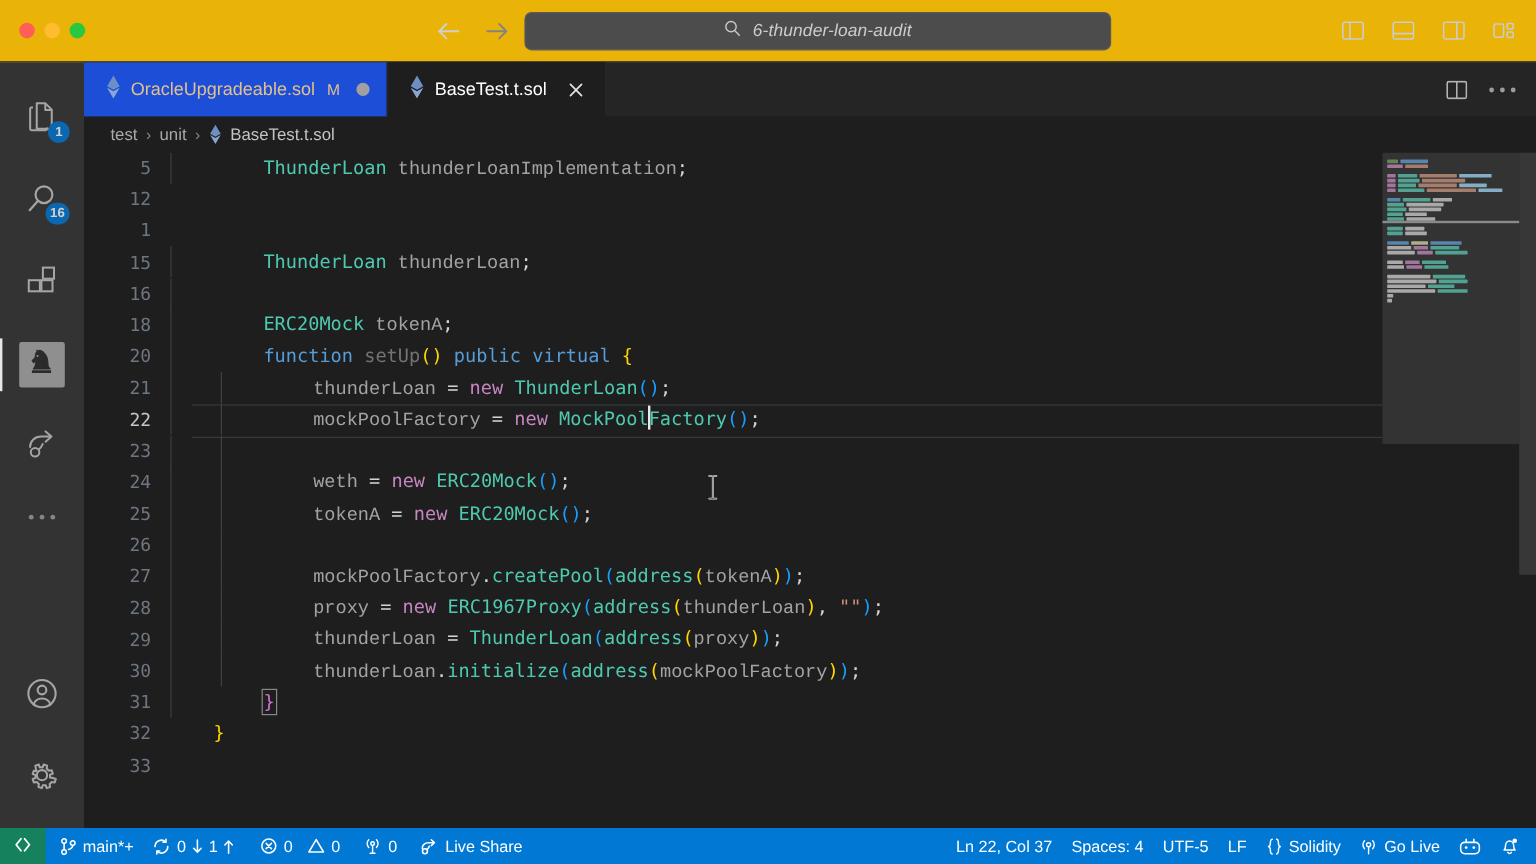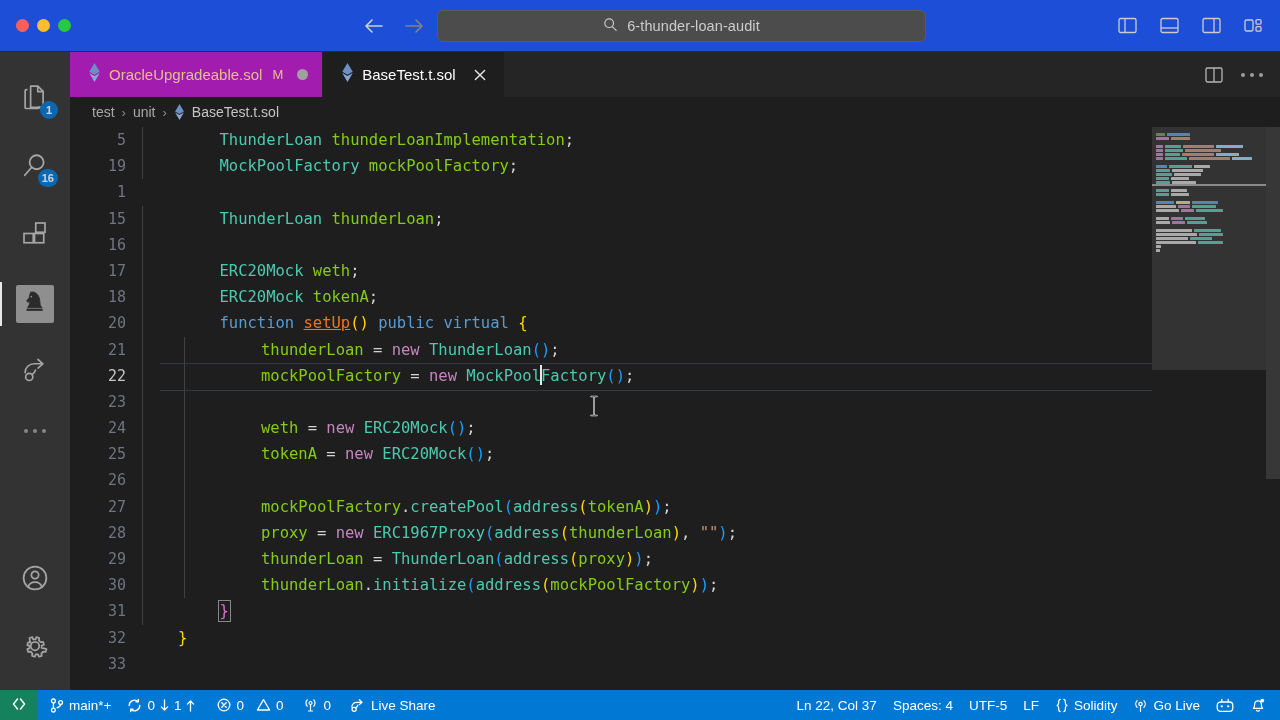--- a/index.html
+++ b/index.html
@@ -7,23 +7,24 @@
     width: 1280px; height: 720px;
     overflow: hidden;
     background: #1e1e1e;
     font-family: "Liberation Sans", sans-serif;
     -webkit-font-smoothing: antialiased;
   }
   .app { width: 1280px; height: 720px; display: flex; flex-direction: column; background: #1e1e1e; }
 
   
   .titlebar {
-    height: 52px; background: #1d4ed8; flex: 0 0 52px;
+    height: 52px; background: #eab308; flex: 0 0 52px;
     display: flex; align-items: center; position: relative;
     border-bottom: 1px solid #2b2b2b;
+    font-style: italic;
   }
   .traffic { display: flex; gap: 8px; padding-left: 16px; align-items: center; }
   .tl { width: 13px; height: 13px; border-radius: 50%; }
   .tl.red { background: #ff5f57; }
   .tl.yellow { background: #febc2e; }
   .tl.green { background: #28c840; }
   .navarrows { display: flex; gap: 14px; margin-left: 290px; align-items: center; }
   .arrow { width: 26px; height: 26px; display: flex; align-items: center; justify-content: center; }
   .arrow svg { display: block; }
   .qopen {
@@ -66,21 +67,21 @@
   .dots i { width: 4px; height: 4px; background: #9d9d9d; border-radius: 50%; display: block; }
   .ab-spacer { flex: 1 1 auto; }
 
   
   .editorarea { flex: 1 1 auto; display: flex; flex-direction: column; min-width: 0; background: #1e1e1e; }
 
   .tabbar { height: 45px; flex: 0 0 45px; background: #252526; display: flex; align-items: stretch; position: relative; }
   .tab {
     display: flex; align-items: center; gap: 8px;
     padding: 0 14px 0 18px; min-width: 120px;
-    background: #a21caf; border-right: 1px solid #252526; position: relative;
+    background: #1d4ed8; border-right: 1px solid #252526; position: relative;
   }
   .tab.active { background: #1e1e1e; }
   .tab.active::before {
     content: ''; position: absolute; left: 0; right: 0; top: 0; height: 1px; background: #1e1e1e;
   }
   .tab .tlabel { font-size: 15px; white-space: nowrap; }
   .tab .tlabel.dirty { color: #e2c08d; }
   .tab .tlabel.act { color: #ffffff; }
   .tab .gitm { color: #e2c08d; font-size: 13px; margin-left: 2px; }
   .tab .dirtydot { width: 11px; height: 11px; border-radius: 50%; background: #a0a0a0; margin-left: 6px; }
@@ -112,22 +113,22 @@
     color: #6e7681; font-size: 15px;
   }
   .cl.current .ln { color: #c6c6c6; padding-left: 36px; }
   .ctext { position: relative; padding-left: 36px; color: #d4d4d4; }
   .ig { position: absolute; top: 0; width: 1px; height: 26.2px; background: #404040; }
 
   
   .t-type   { color: #4ec9b0; }
   .t-kw     { color: #569cd6; }
   .t-ctrl   { color: #c586c0; }
-  .t-fn     { color: #f97316; text-decoration: underline; }
-  .t-id     { color: #84cc16; }
+  .t-fn     { color: #737373; }
+  .t-id     { color: #a3a3a3; font-family: Liberation Mono, monospace; }
   .t-str    { color: #ce9178; }
   .t-op     { color: #d4d4d4; }
   .t-b1     { color: #ffd700; }
   .t-b2     { color: #da70d6; }
   .t-b3     { color: #179fff; }
   .brmatch  { outline: 1px solid #888; outline-offset: 1px; }
 
   .cursor {
     display: inline-block; width: 2px; height: 20px; background: #e8e8e8;
     vertical-align: -4px; margin: 0 -1px;
@@ -367,25 +368,24 @@
               <path d="M7 0L1.2 9.8 7 13.1l5.8-3.3z" fill="#6d8fc4"></path>
               <path d="M7 14.4L1.2 11.1 7 21l5.8-9.9z" fill="#8aa7d4"></path>
             </svg>
         </span>
         <span class="bfile">BaseTest.t.sol</span>
       </div>
 
       <div class="codewrap">
         <div class="code" id="code-lines">
             <div class="cl"><span class="ln">5</span><span class="ctext"><span class="ig" style="left: 0px;"></span><span style="display: inline-block; width: 41.5px;"></span><span class="t-type">ThunderLoan</span><span class="t-id"> thunderLoanImplementation</span><span class="t-op">;</span></span></div>
-            <div class="cl"><span class="ln">19</span><span class="ctext"><span class="ig" style="left: 0px;"></span><span style="display: inline-block; width: 41.5px;"></span><span class="t-type">MockPoolFactory</span><span class="t-id"> mockPoolFactory</span><span class="t-op">;</span></span></div>
+            <div class="cl"><span class="ln">12</span></div>
             <div class="cl"><span class="ln">1</span></div>
             <div class="cl"><span class="ln">15</span><span class="ctext"><span class="ig" style="left: 0px;"></span><span style="display: inline-block; width: 41.5px;"></span><span class="t-type">ThunderLoan</span><span class="t-id"> thunderLoan</span><span class="t-op">;</span></span></div>
             <div class="cl"><span class="ln">16</span><span class="ctext"><span class="ig" style="left: 0px;"></span><span style="display: inline-block; width: 41.5px;"></span></span></div>
-            <div class="cl"><span class="ln">17</span><span class="ctext"><span class="ig" style="left: 0px;"></span><span style="display: inline-block; width: 41.5px;"></span><span class="t-type">ERC20Mock</span><span class="t-id"> weth</span><span class="t-op">;</span></span></div>
             <div class="cl"><span class="ln">18</span><span class="ctext"><span class="ig" style="left: 0px;"></span><span style="display: inline-block; width: 41.5px;"></span><span class="t-type">ERC20Mock</span><span class="t-id"> tokenA</span><span class="t-op">;</span></span></div>
             <div class="cl"><span class="ln">20</span><span class="ctext"><span class="ig" style="left: 0px;"></span><span style="display: inline-block; width: 41.5px;"></span><span class="t-kw">function</span><span class="t-op"> </span><span class="t-fn">setUp</span><span class="t-b1">()</span><span class="t-op"> </span><span class="t-kw">public</span><span class="t-op"> </span><span class="t-kw">virtual</span><span class="t-op"> </span><span class="t-b1">{</span></span></div>
             <div class="cl"><span class="ln">21</span><span class="ctext"><span class="ig" style="left: 0px;"></span><span class="ig" style="left: 41.5px;"></span><span style="display: inline-block; width: 83px;"></span><span class="t-id">thunderLoan</span><span class="t-op"> = </span><span class="t-ctrl">new</span><span class="t-op"> </span><span class="t-type">ThunderLoan</span><span class="t-b3">()</span><span class="t-op">;</span></span></div>
             <div class="cl current"><span class="ln">22</span><span class="ctext"><span class="ig" style="left: 0px;"></span><span class="ig" style="left: 41.5px;"></span><span style="display: inline-block; width: 83px;"></span><span class="t-id">mockPoolFactory</span><span class="t-op"> = </span><span class="t-ctrl">new</span><span class="t-op"> </span><span class="t-type">MockPool</span><span class="cursor"></span><span class="t-type">Factory</span><span class="t-b3">()</span><span class="t-op">;</span></span></div>
             <div class="cl"><span class="ln">23</span><span class="ctext"><span class="ig" style="left: 0px;"></span><span class="ig" style="left: 41.5px;"></span><span style="display: inline-block; width: 83px;"></span></span></div>
             <div class="cl"><span class="ln">24</span><span class="ctext"><span class="ig" style="left: 0px;"></span><span class="ig" style="left: 41.5px;"></span><span style="display: inline-block; width: 83px;"></span><span class="t-id">weth</span><span class="t-op"> = </span><span class="t-ctrl">new</span><span class="t-op"> </span><span class="t-type">ERC20Mock</span><span class="t-b3">()</span><span class="t-op">;</span></span></div>
             <div class="cl"><span class="ln">25</span><span class="ctext"><span class="ig" style="left: 0px;"></span><span class="ig" style="left: 41.5px;"></span><span style="display: inline-block; width: 83px;"></span><span class="t-id">tokenA</span><span class="t-op"> = </span><span class="t-ctrl">new</span><span class="t-op"> </span><span class="t-type">ERC20Mock</span><span class="t-b3">()</span><span class="t-op">;</span></span></div>
             <div class="cl"><span class="ln">26</span><span class="ctext"><span class="ig" style="left: 0px;"></span><span class="ig" style="left: 41.5px;"></span><span style="display: inline-block; width: 83px;"></span></span></div>
             <div class="cl"><span class="ln">27</span><span class="ctext"><span class="ig" style="left: 0px;"></span><span class="ig" style="left: 41.5px;"></span><span style="display: inline-block; width: 83px;"></span><span class="t-id">mockPoolFactory</span><span class="t-op">.</span><span class="t-type">createPool</span><span class="t-b3">(</span><span class="t-type">address</span><span class="t-b1">(</span><span class="t-id">tokenA</span><span class="t-b1">)</span><span class="t-b3">)</span><span class="t-op">;</span></span></div>
             <div class="cl"><span class="ln">28</span><span class="ctext"><span class="ig" style="left: 0px;"></span><span class="ig" style="left: 41.5px;"></span><span style="display: inline-block; width: 83px;"></span><span class="t-id">proxy</span><span class="t-op"> = </span><span class="t-ctrl">new</span><span class="t-op"> </span><span class="t-type">ERC1967Proxy</span><span class="t-b3">(</span><span class="t-type">address</span><span class="t-b1">(</span><span class="t-id">thunderLoan</span><span class="t-b1">)</span><span class="t-op">, </span><span class="t-str">""</span><span class="t-b3">)</span><span class="t-op">;</span></span></div>

